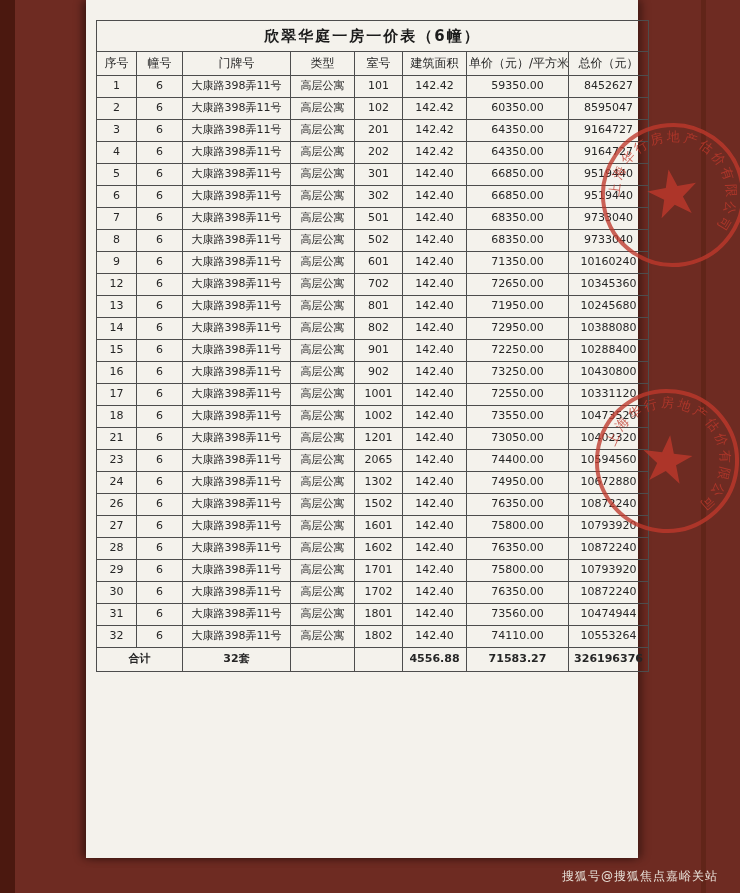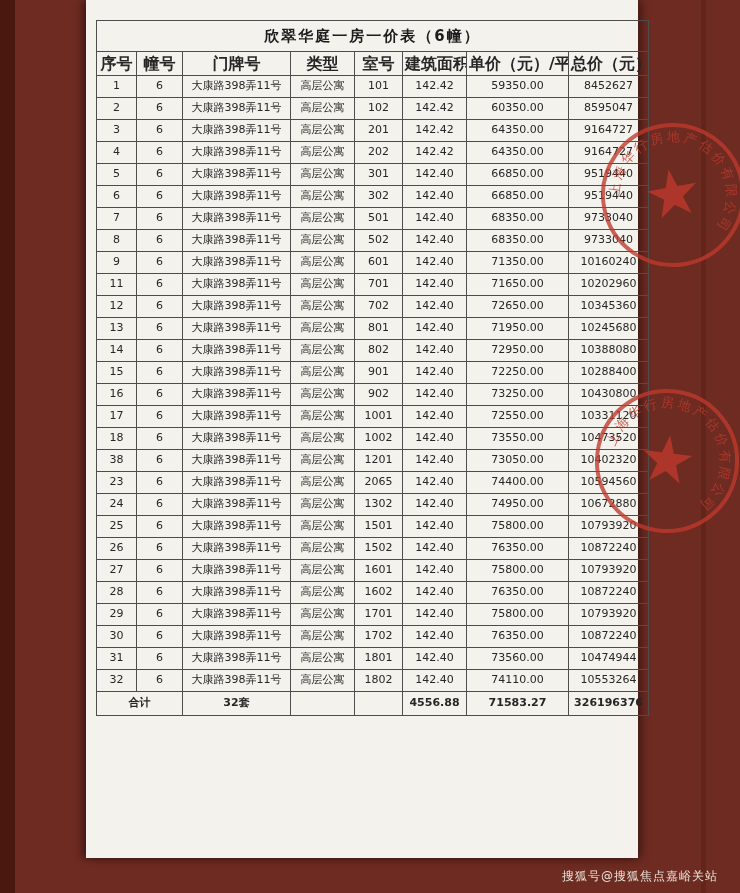--- a/index.html
+++ b/index.html
@@ -21,21 +21,21 @@
   }
   table.price td,table.price th{
     border:1px solid #4d4d4d;
     font-size:11px;line-height:1.1;text-align:center;
     padding:1px 2px;height:19px;overflow:hidden;white-space:nowrap;
     font-weight:normal;
   }
   table.price tr.title-row td{
     font-size:15px;font-weight:bold;height:28px;letter-spacing:2px;color:#1c1c1c;
   }
-  table.price tr.header-row th{font-weight:bold;font-size:16px;height:21px;}
+  table.price tr.header-row th{font-weight:normal;font-size:12px;height:21px;}
   table.price tr.total-row td{font-weight:bold;height:21px;}
   .stamp{position:absolute;opacity:.78;pointer-events:none;}
   .stamp-top{left:512px;top:120px;transform:rotate(-10deg);}
   .stamp-mid{left:506px;top:386px;transform:rotate(7deg);}
   .caption{
     position:absolute;right:22px;bottom:8px;
     color:#e9e3da;font-size:12px;letter-spacing:1px;
   }
 </style>
 </head>
@@ -156,30 +156,20 @@
           <td>9</td>
           <td>6</td>
           <td>大康路398弄11号</td>
           <td>高层公寓</td>
           <td>601</td>
           <td>142.40</td>
           <td>71350.00</td>
           <td>10160240</td>
         </tr>
         <tr>
-          <td>11</td>
-          <td>6</td>
-          <td>大康路398弄11号</td>
-          <td>高层公寓</td>
-          <td>701</td>
-          <td>142.40</td>
-          <td>71650.00</td>
-          <td>10202960</td>
-        </tr>
-        <tr>
           <td>12</td>
           <td>6</td>
           <td>大康路398弄11号</td>
           <td>高层公寓</td>
           <td>702</td>
           <td>142.40</td>
           <td>72650.00</td>
           <td>10345360</td>
         </tr>
         <tr>
@@ -236,21 +226,21 @@
           <td>18</td>
           <td>6</td>
           <td>大康路398弄11号</td>
           <td>高层公寓</td>
           <td>1002</td>
           <td>142.40</td>
           <td>73550.00</td>
           <td>10473520</td>
         </tr>
         <tr>
-          <td>38</td>
+          <td>21</td>
           <td>6</td>
           <td>大康路398弄11号</td>
           <td>高层公寓</td>
           <td>1201</td>
           <td>142.40</td>
           <td>73050.00</td>
           <td>10402320</td>
         </tr>
         <tr>
           <td>23</td>
@@ -264,30 +254,20 @@
         </tr>
         <tr>
           <td>24</td>
           <td>6</td>
           <td>大康路398弄11号</td>
           <td>高层公寓</td>
           <td>1302</td>
           <td>142.40</td>
           <td>74950.00</td>
           <td>10672880</td>
-        </tr>
-        <tr>
-          <td>25</td>
-          <td>6</td>
-          <td>大康路398弄11号</td>
-          <td>高层公寓</td>
-          <td>1501</td>
-          <td>142.40</td>
-          <td>75800.00</td>
-          <td>10793920</td>
         </tr>
         <tr>
           <td>26</td>
           <td>6</td>
           <td>大康路398弄11号</td>
           <td>高层公寓</td>
           <td>1502</td>
           <td>142.40</td>
           <td>76350.00</td>
           <td>10872240</td>

